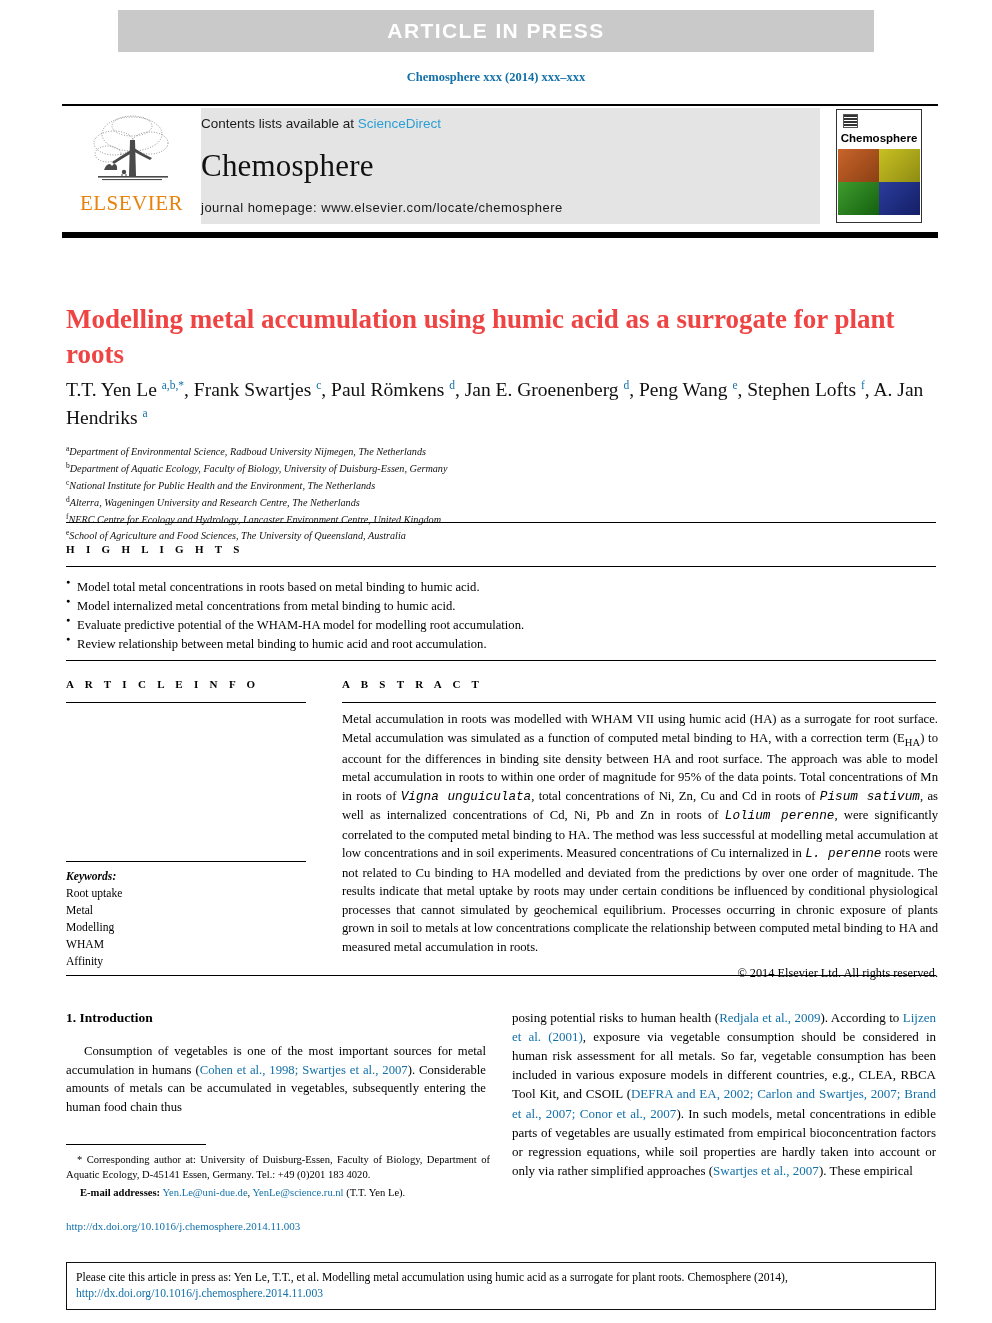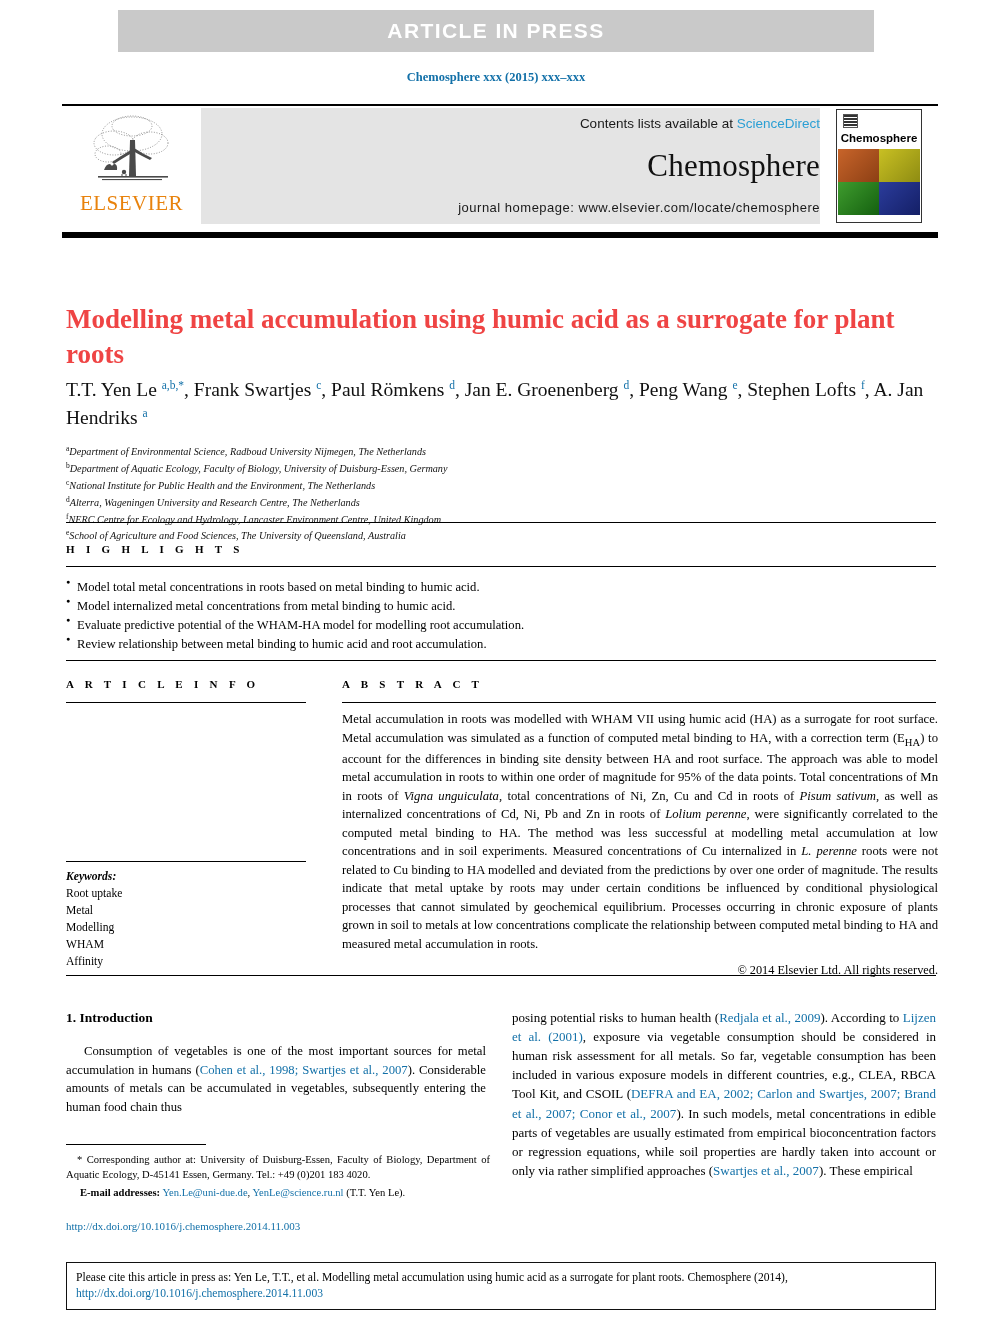--- a/index.html
+++ b/index.html
@@ -87,21 +87,21 @@
     color: #e8820c;
     line-height: 1;
     margin-top: 1px;
   }
   .masthead-center {
     flex: 1 1 auto;
     background: #e4e4e4;
     margin: 2px 0 8px 0;
     display: flex;
     flex-direction: column;
-    align-items: flex-end;
+    align-items: flex-start;
     justify-content: space-between;
     padding: 8px 0 9px 0;
     box-sizing: border-box;
   }
   .contents-line {
     font-family: "Liberation Sans", sans-serif;
     font-size: 13.5px;
     color: #1a1a1a;
   }
   .contents-line .sd {
@@ -261,21 +261,21 @@
   .abstract-col {
     position: absolute;
     left: 342px;
     top: 710px;
     width: 596px;
     font-size: 12.7px;
     line-height: 1.46;
     text-align: justify;
   }
   .abstract-col p { margin: 0; }
-  .abstract-col i { font-style: italic; }
+  .abstract-col i { font-style: italic; font-family: Liberation Mono, monospace; }
   .copyright-line {
     text-align: right;
     margin-top: 9px;
     font-size: 12.3px;
   }
 
   
   .col-left {
     position: absolute;
     left: 66px;
@@ -340,21 +340,21 @@
     line-height: 1.42;
   }
 </style>
 </head>
 <body>
 
 <div class="page">
 
   <div class="aip-banner">ARTICLE  IN  PRESS</div>
 
-  <div class="running-head">Chemosphere xxx (2015) xxx–xxx</div>
+  <div class="running-head">Chemosphere xxx (2014) xxx–xxx</div>
 
   <div class="masthead">
 
     <div class="elsevier-block">
       <svg class="elsevier-tree" viewBox="0 0 96 82">
         <g fill="#4a4a4a">
           <ellipse cx="48" cy="24" rx="30" ry="17" fill="none" stroke="#4a4a4a" stroke-width="0.6" stroke-dasharray="1 1.6"></ellipse>
           <ellipse cx="30" cy="33" rx="20" ry="12" fill="none" stroke="#4a4a4a" stroke-width="0.6" stroke-dasharray="1 1.6"></ellipse>
           <ellipse cx="66" cy="33" rx="18" ry="11" fill="none" stroke="#4a4a4a" stroke-width="0.6" stroke-dasharray="1 1.6"></ellipse>
           <ellipse cx="48" cy="16" rx="20" ry="10" fill="none" stroke="#4a4a4a" stroke-width="0.6" stroke-dasharray="1 1.6"></ellipse>

